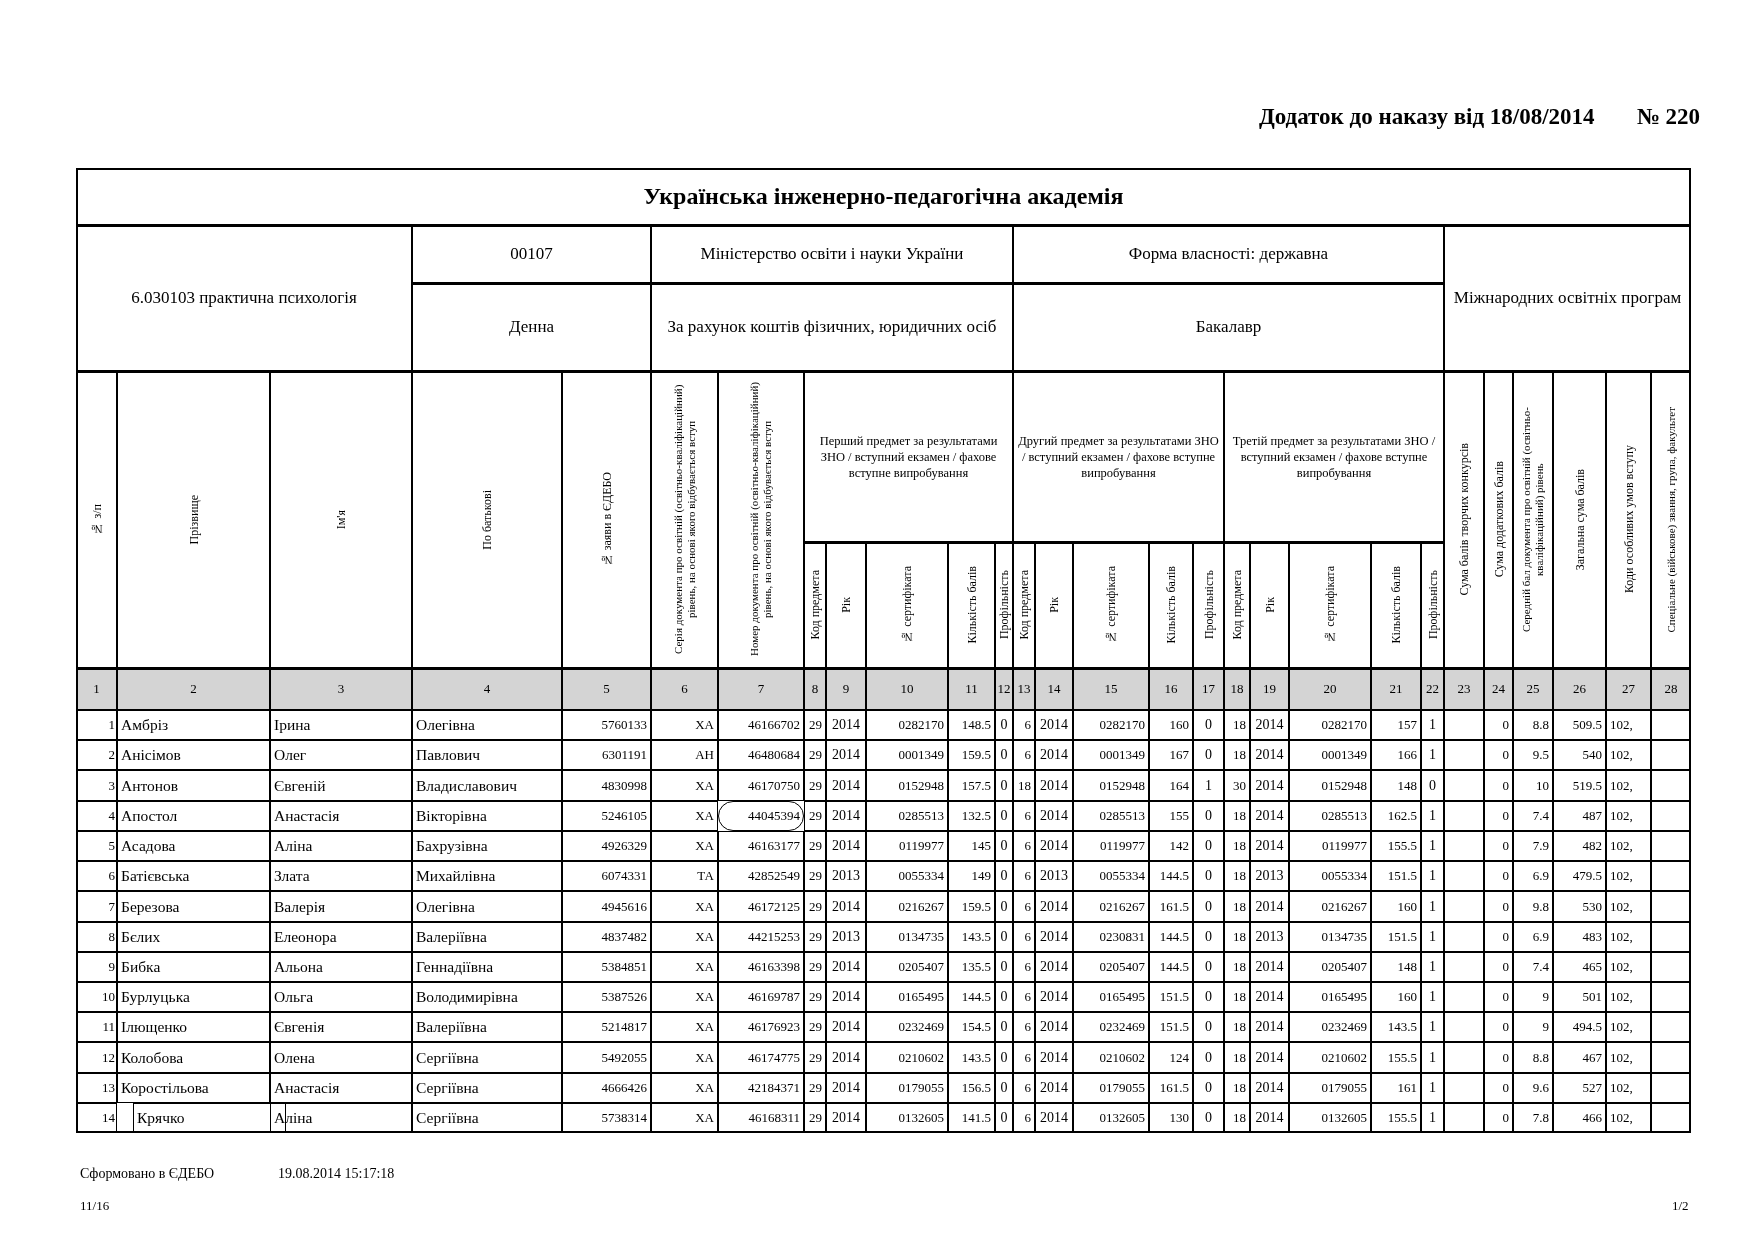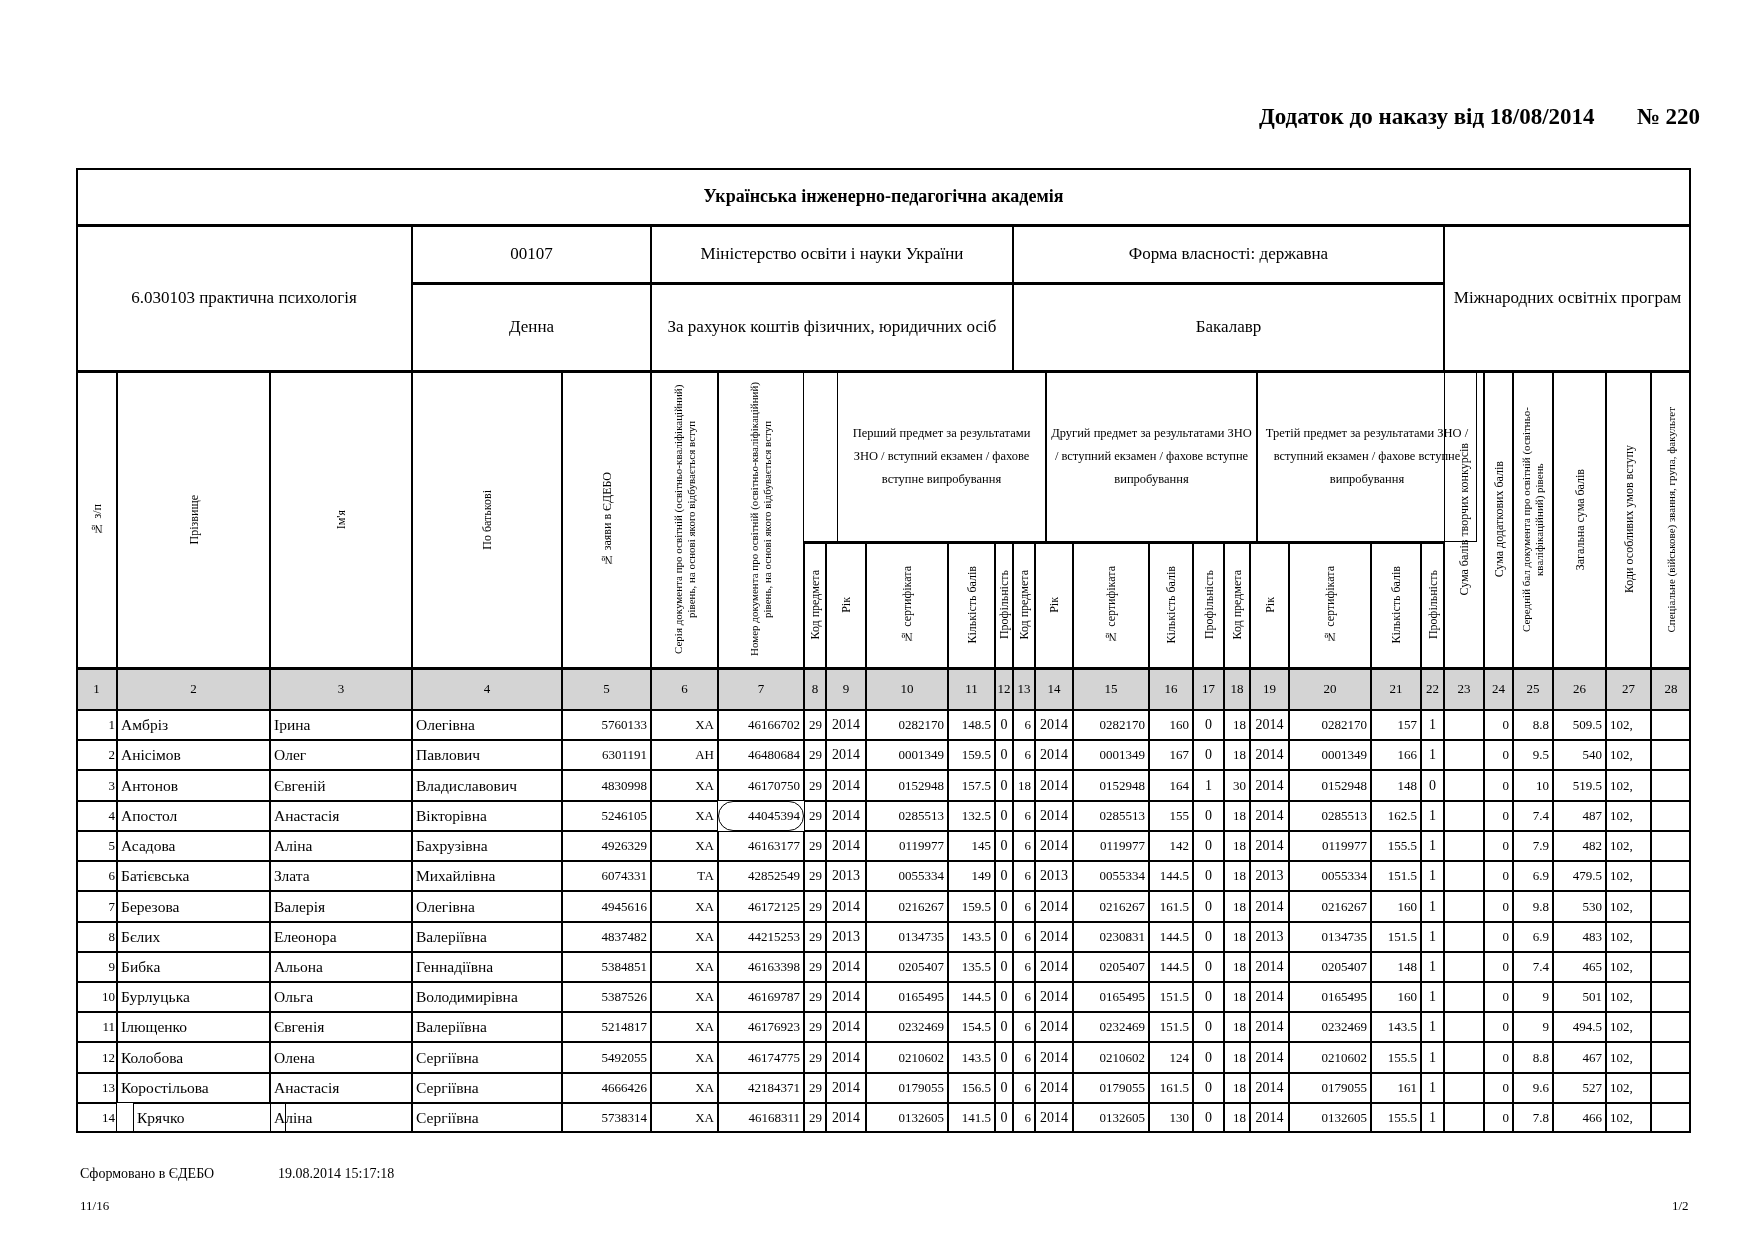--- a/index.html
+++ b/index.html
@@ -7,25 +7,25 @@
          font-family:"Liberation Serif","DejaVu Serif",serif; color:#000; }
   .order-title { position:absolute; top:104px; left:1100px; width:600px; text-align:right;
                  font-weight:bold; font-size:23px; white-space:nowrap; }
   .order-title .num { margin-left:42px; }
   .grid { position:absolute; left:76px; top:168px; width:1615px; height:965px; }
   .cell { position:absolute; box-sizing:border-box; border:1px solid #000;
           display:flex; align-items:center; justify-content:center; text-align:center;
           overflow:hidden; }
   .outer { position:absolute; border:2px solid #000; box-sizing:border-box; pointer-events:none; }
   .hline { position:absolute; height:3px; background:#000; }
-  .big-title { font-weight:bold; font-size:18px; }
+  .big-title { font-weight:bold; font-size:24px; }
   .hdr { font-size:17px; line-height:22px; padding:0 3px; }
   .vert { writing-mode:vertical-rl; transform:rotate(180deg); font-size:12px; line-height:14px; }
   .vert.small { font-size:11px; line-height:13px; }
-  .grp { font-size:12.5px; line-height:23px; padding:0 2px;margin-left:33px; }
+  .grp { font-size:12.5px; line-height:16px; padding:0 2px; }
   .num-row { background:#d4d4d4; font-size:13px; }
   .d { font-size:14px; padding:0 3px; }
   .d.l { justify-content:flex-start; font-size:15.5px; }
   .d.r { justify-content:flex-end; font-size:13px; }
   .d.c { justify-content:center; }
   .d.nl { justify-content:flex-end; font-size:13px; padding-right:1px; }
   .footer { position:absolute; font-size:14px; }
 </style>
 </head>
 <body>

